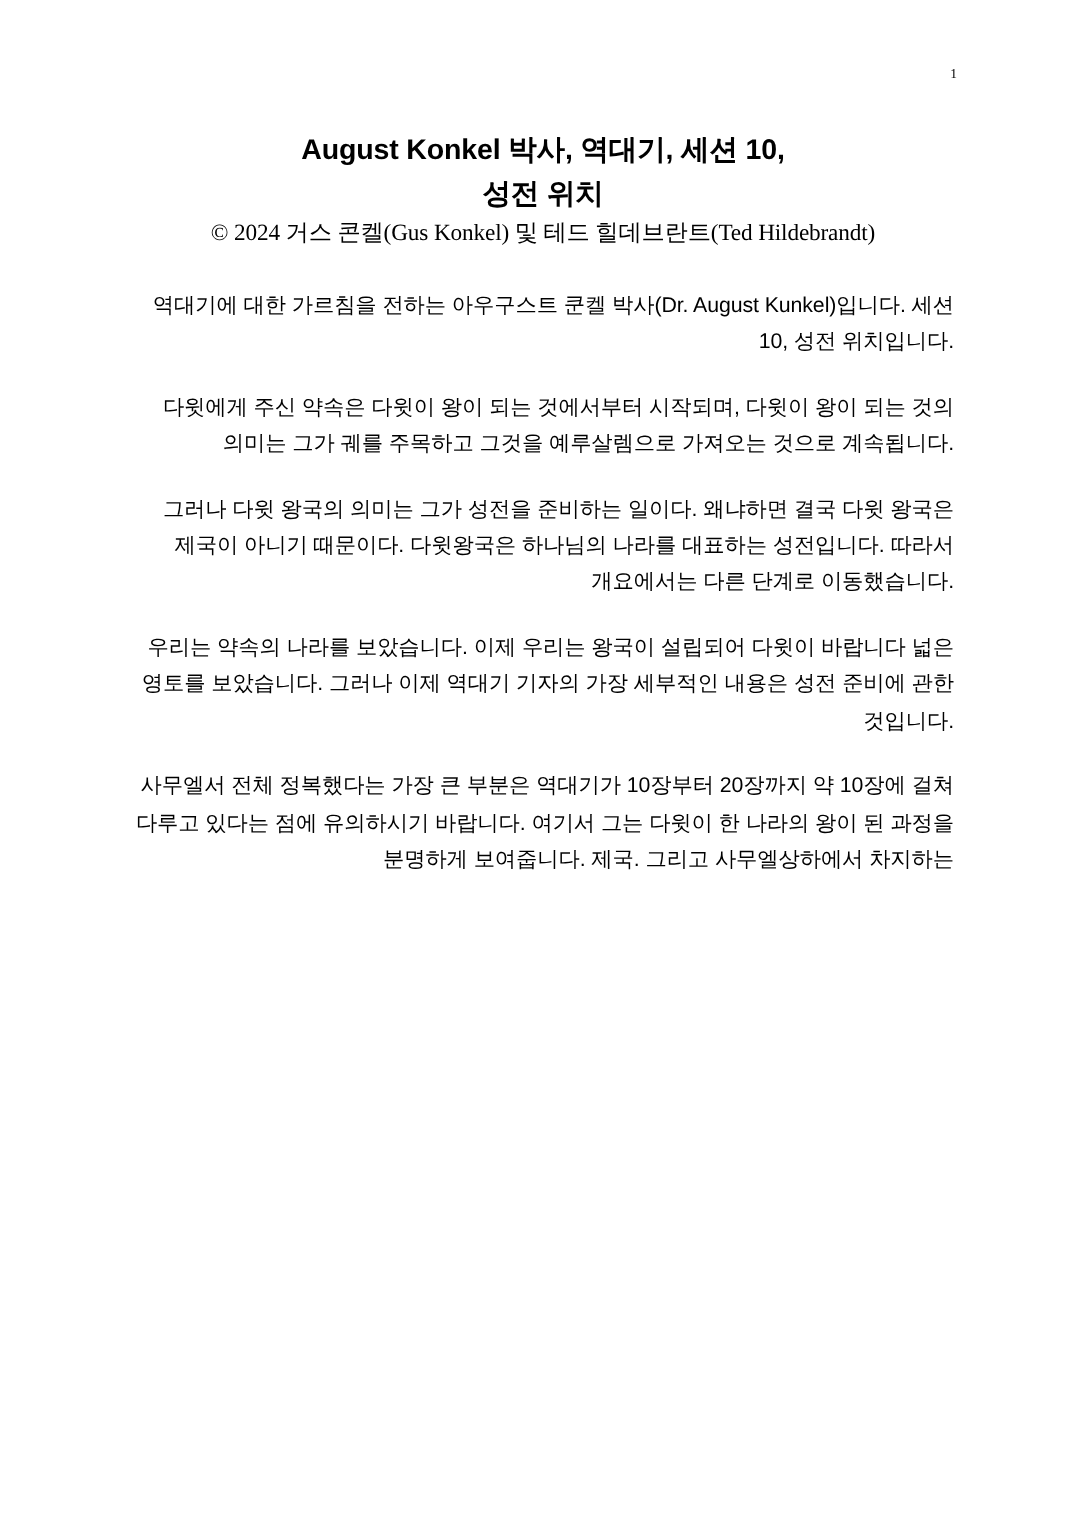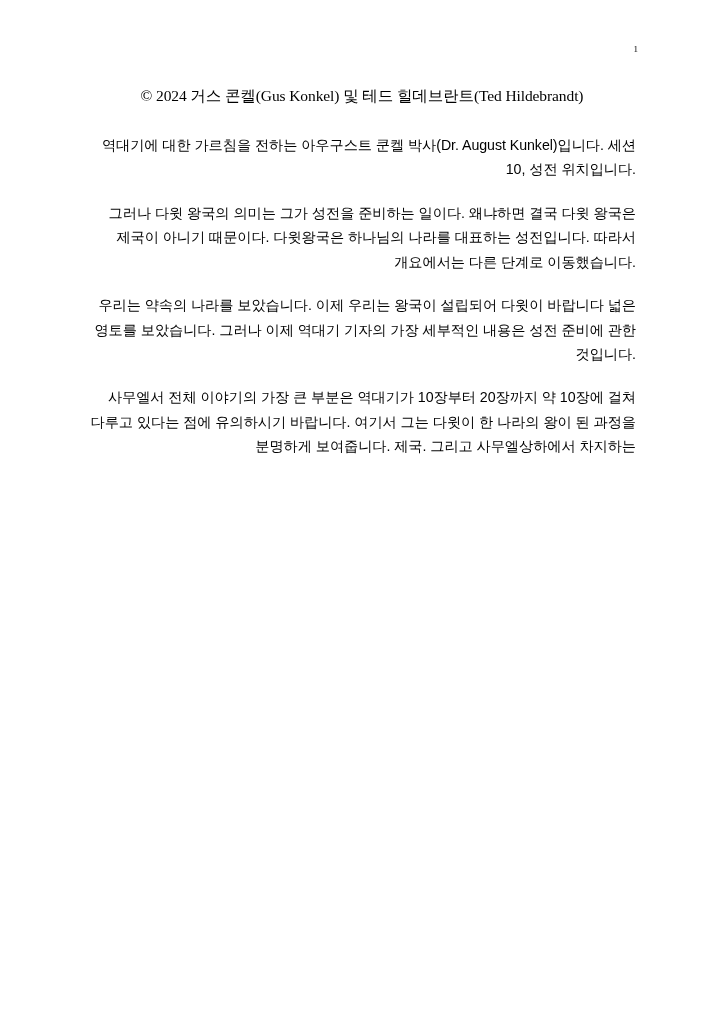--- a/index.html
+++ b/index.html
@@ -71,24 +71,29 @@
 </style>
 </head>
 <body>
 
 <div class="page">
 
   <div class="page-number">1</div>
 
   <div class="content">
 
+    <h1 class="doc-title">
+      <span class="line1">August Konkel 박사, 역대기, 세션 10,</span>
+      <span class="line2">성전 위치</span>
+    </h1>
 
     <div class="copyright">© 2024 거스 콘켈(Gus Konkel) 및 테드 힐데브란트(Ted Hildebrandt)</div>
 
     <div class="body-text">
       <p class="para">역대기에 대한 가르침을 전하는 아우구스트 쿤켈 박사(Dr. August Kunkel)입니다. 세션 10, 성전 위치입니다.</p>
+      <p class="para">다윗에게 주신 약속은 다윗이 왕이 되는 것에서부터 시작되며, 다윗이 왕이 되는 것의 의미는 그가 궤를 주목하고 그것을 예루살렘으로 가져오는 것으로 계속됩니다.</p>
       <p class="para">그러나 다윗 왕국의 의미는 그가 성전을 준비하는 일이다. 왜냐하면 결국 다윗 왕국은 제국이 아니기 때문이다. 다윗왕국은 하나님의 나라를 대표하는 성전입니다. 따라서 개요에서는 다른 단계로 이동했습니다.</p>
       <p class="para">우리는 약속의 나라를 보았습니다. 이제 우리는 왕국이 설립되어 다윗이 바랍니다 넓은 영토를 보았습니다. 그러나 이제 역대기 기자의 가장 세부적인 내용은 성전 준비에 관한 것입니다.</p>
-      <p class="para">사무엘서 전체 이야기의 가장 큰 부분은 역대기가 10장부터 20장까지 약 10장에 걸쳐 다루고 있다는 점에 유의하시기 바랍니다. 여기서 그는 다윗이 한 나라의 왕이 된 과정을 분명하게 보여줍니다. 제국. 그리고 사무엘상하에서 차지하는</p>
+      <p class="para">사무엘서 전체 정복했다는 가장 큰 부분은 역대기가 10장부터 20장까지 약 10장에 걸쳐 다루고 있다는 점에 유의하시기 바랍니다. 여기서 그는 다윗이 한 나라의 왕이 된 과정을 분명하게 보여줍니다. 제국. 그리고 사무엘상하에서 차지하는</p>
     </div>
 
   </div>
 </div>
 
 </body></html>

